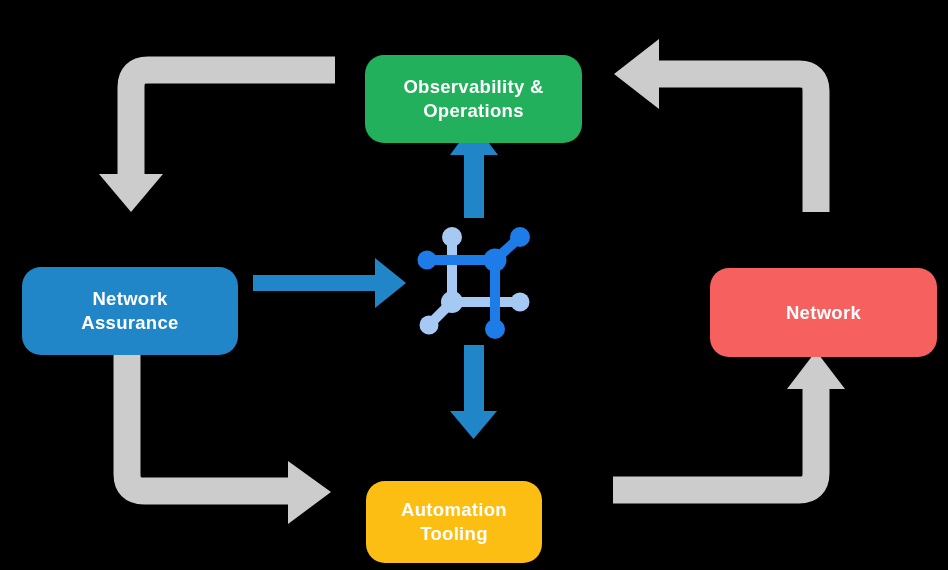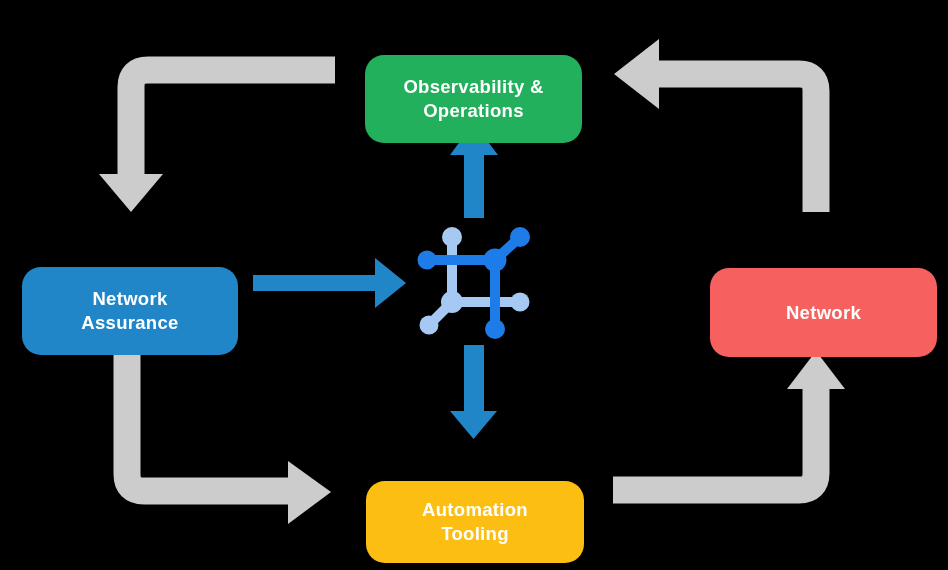--- a/index.html
+++ b/index.html
@@ -32,21 +32,21 @@
     font-size: 18.5px;
     font-weight: 600;
     line-height: 24px;
     letter-spacing: 0.3px;
     margin-top: 30px;
   }
   .node span { display: block; }
   .node-observability { left: 365px; top: 25px;  width: 217px; height: 88px; background: var(--green); }
   .node-operations    { left: 22px;  top: 237px; width: 216px; height: 88px; background: var(--blue); }
   .node-infrastructure{ left: 710px; top: 238px; width: 227px; height: 89px; background: var(--red); }
-  .node-automation    { left: 366px; top: 451px; width: 218px; height: 82px; background: var(--yellow); }
+  .node-automation    { left: 366px; top: 451px; width: 176px; height: 82px; background: var(--yellow); }
 
   .garrow { stroke: var(--gray-arrow); stroke-width: 27; fill: none; }
   .ghead  { fill: var(--gray-arrow); }
   .barrow { fill: var(--blue-arrow); }
 
   .icon-light-line  { stroke: var(--icon-light); stroke-width: 10; fill: none; }
   .icon-light-dot   { fill: var(--icon-light); }
   .icon-bright-line { stroke: var(--icon-bright); stroke-width: 10; fill: none; }
   .icon-bright-dot  { fill: var(--icon-bright); }
 </style>

